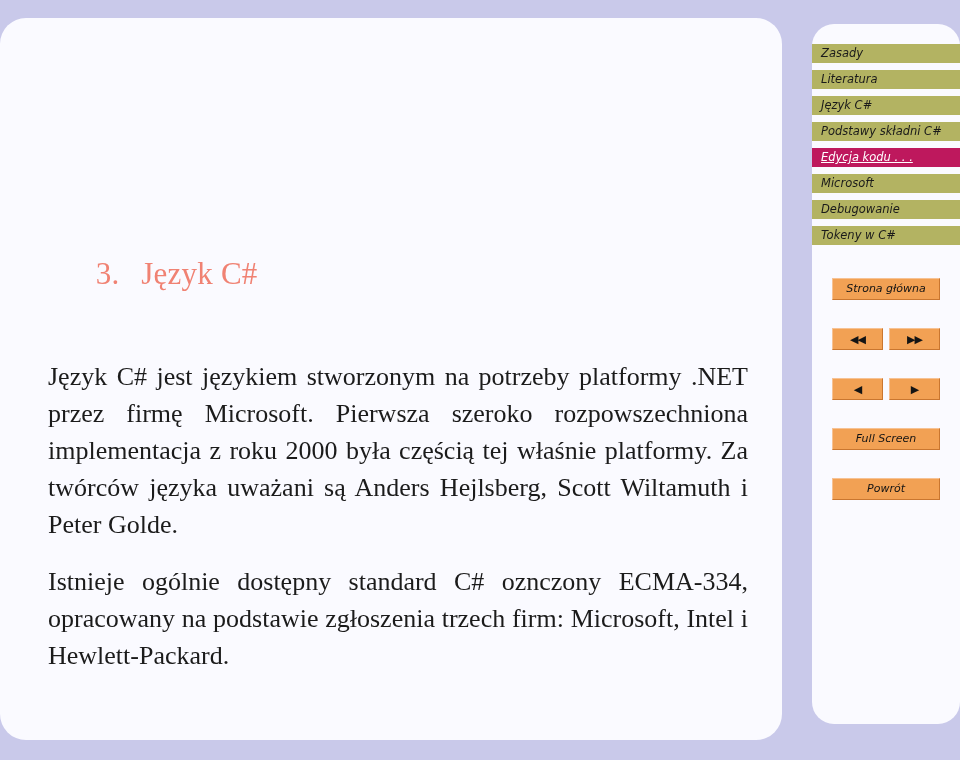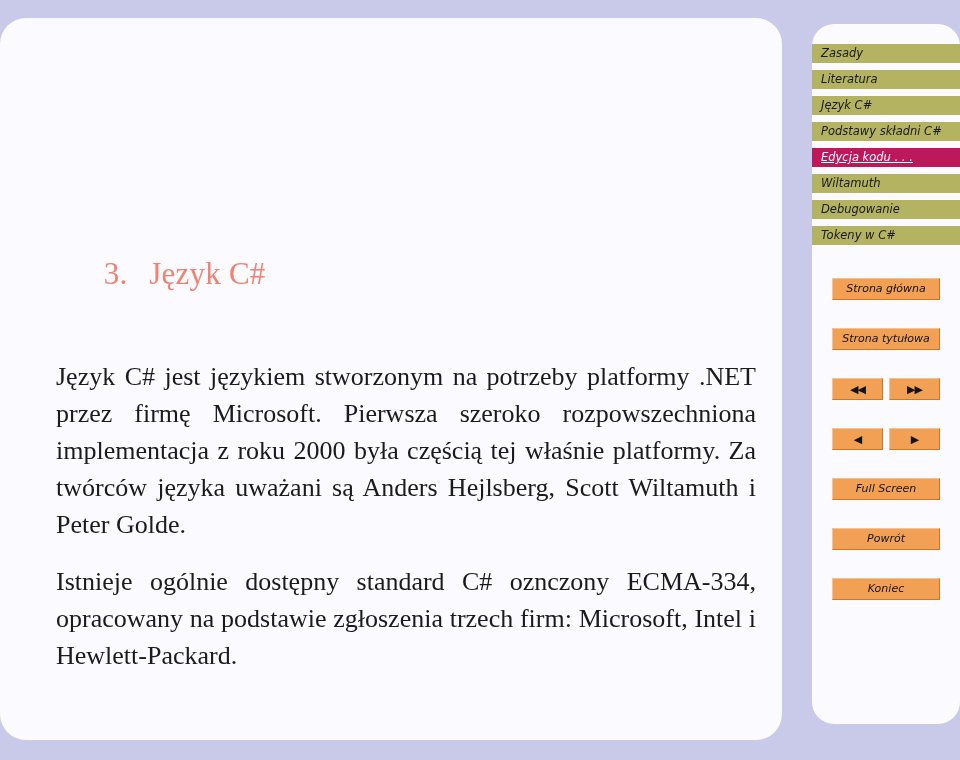--- a/index.html
+++ b/index.html
@@ -28,21 +28,20 @@
     border-top-left-radius: 26px;
     border-bottom-left-radius: 26px;
     box-sizing: border-box;
   }
 
   #slide-body {
     position: absolute;
     left: 48px;
     top: 205px;
     width: 700px;
-    margin-left: 8px;
   }
 
   #slide-title {
     color: #f08273;
     font-size: 31px;
     font-weight: normal;
     letter-spacing: 0.2px;
     margin: 0 0 34px 0;
     line-height: 1.1;
     white-space: pre;
@@ -158,34 +157,31 @@
 </div>
 
 <div id="sidebar">
 
   <div id="nav-list">
     <div class="nav-item"><span>Zasady</span></div>
     <div class="nav-item"><span>Literatura</span></div>
     <div class="nav-item"><span>Język C#</span></div>
     <div class="nav-item"><span>Podstawy składni C#</span></div>
     <div class="nav-item current"><span>Edycja kodu . . .</span></div>
-    <div class="nav-item"><span>Wiltamuth</span></div>
+    <div class="nav-item"><span>Microsoft</span></div>
     <div class="nav-item"><span>Debugowanie</span></div>
     <div class="nav-item"><span>Tokeny w C#</span></div>
   </div>
 
   <div id="btn-stack">
 
     <div class="btn-row">
       <div class="btn wide">Strona główna</div>
     </div>
 
-    <div class="btn-row">
-      <div class="btn wide">Strona tytułowa</div>
-    </div>
 
     <div class="btn-row">
       <div class="btn half"><span class="arrow-glyph">◀◀</span></div>
       <div class="btn half"><span class="arrow-glyph">▶▶</span></div>
     </div>
 
     <div class="btn-row">
       <div class="btn half"><span class="arrow-glyph">◀</span></div>
       <div class="btn half"><span class="arrow-glyph">▶</span></div>
     </div>
@@ -193,18 +189,15 @@
 
     <div class="btn-row">
       <div class="btn wide">Full Screen</div>
     </div>
 
     <div class="btn-row">
       <div class="btn wide">Powrót</div>
     </div>
 
 
-    <div class="btn-row">
-      <div class="btn wide">Koniec</div>
-    </div>
 
   </div>
 </div>
 
 </body></html>

